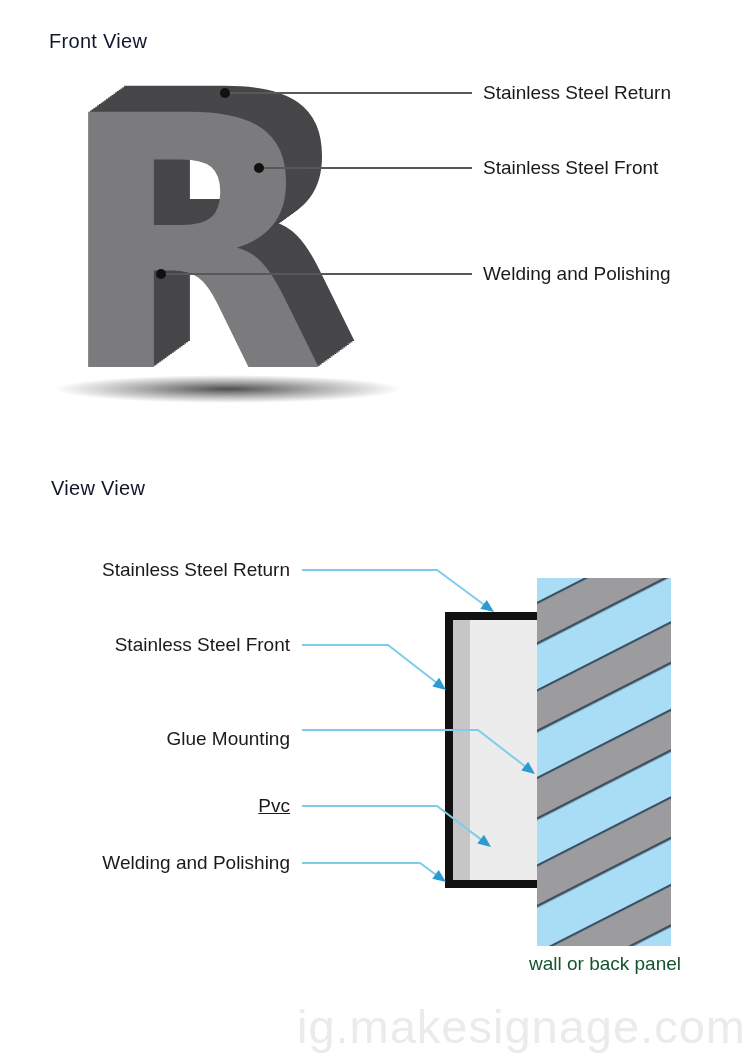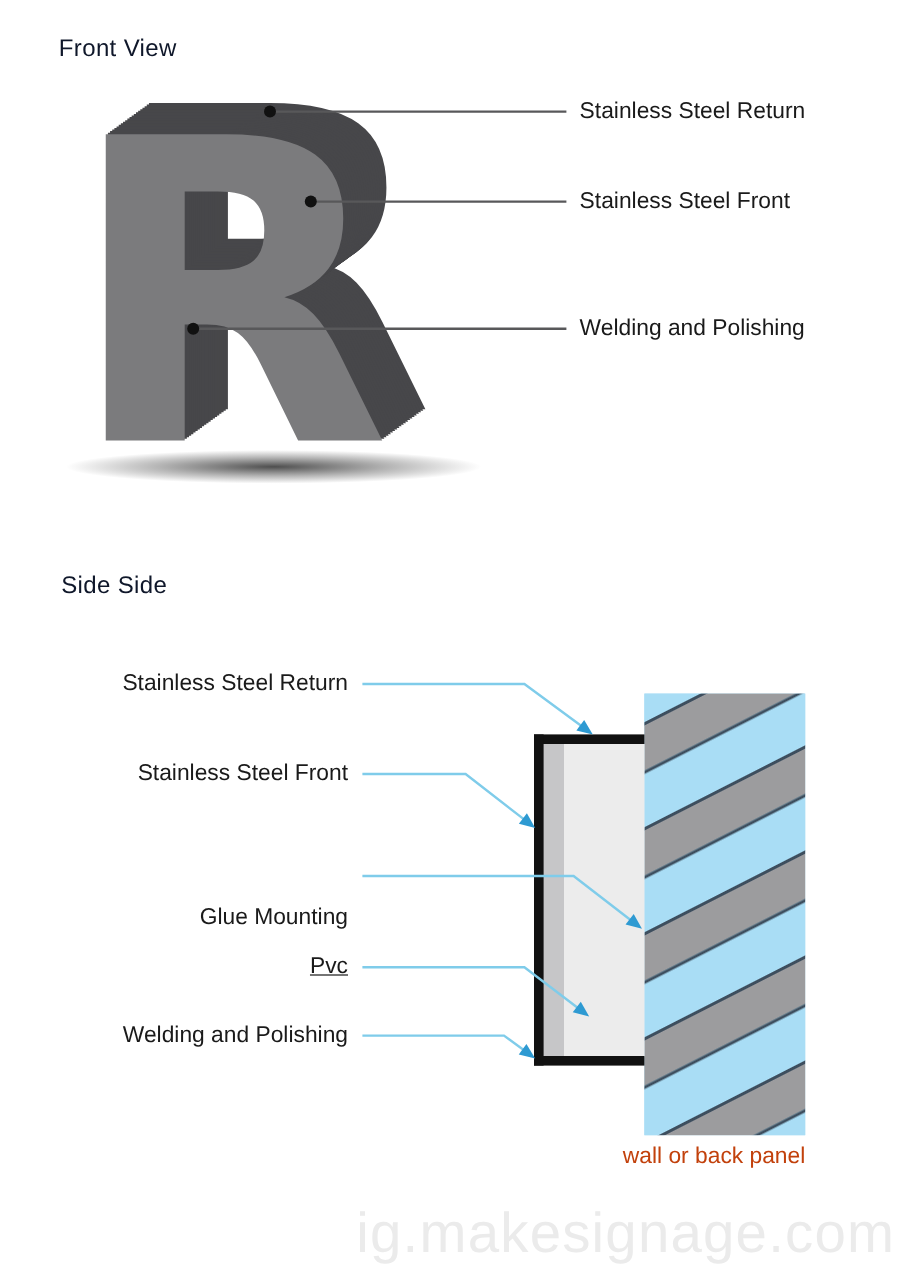--- a/index.html
+++ b/index.html
@@ -13,22 +13,22 @@
   .vtitle.side{left:51px;top:477px}
   .flabel{
     position:absolute;left:483px;font-size:19px;color:#1a1a1a;
     line-height:26px;white-space:nowrap;
   }
   .slabel{
     position:absolute;right:460px;font-size:19px;color:#1a1a1a;
     line-height:26px;white-space:nowrap;text-align:right;
   }
   .wall-label{
-    position:absolute;left:519px;top:953px;width:172px;
-    font-size:19px;color:#c2410c;white-space:nowrap;
+    position:absolute;left:519px;top:953px;width:172px;text-align:center;
+    font-size:19px;color:#14532d;white-space:nowrap;
   }
   .watermark{
     position:absolute;right:4px;bottom:10px;font-size:47px;font-weight:normal;
     color:#ebebeb;letter-spacing:1px;white-space:nowrap;
   }
 </style>
 </head>
 <body>
 
 <div class="page">
@@ -95,24 +95,24 @@
       <polyline points="302,863 420,863 438.7,876.7" fill="none" stroke="#7fccea" stroke-width="2"></polyline>
       <polygon points="446,882 432.3,878.8 438.7,869.9" fill="#2e9ad2"></polygon>
     </svg>
 
   <div class="vtitle front">Front View</div>
 
   <div class="flabel" style="top: 80px;">Stainless Steel Return</div>
   <div class="flabel" style="top: 155px;">Stainless Steel Front</div>
   <div class="flabel" style="top: 261px;">Welding and Polishing</div>
 
-  <div class="vtitle side">Side Side</div>
+  <div class="vtitle side">View View</div>
 
   <div class="slabel" style="top: 557px;">Stainless Steel Return</div>
   <div class="slabel" style="top: 632px;">Stainless Steel Front</div>
-  <div class="slabel" style="top: 752px;">Glue Mounting</div>
+  <div class="slabel" style="top: 726px;">Glue Mounting</div>
   <div class="slabel" style="top: 793px; text-decoration: underline;">Pvc</div>
   <div class="slabel" style="top: 850px;">Welding and Polishing</div>
 
   <div class="wall-label">wall or back panel</div>
 
   <div class="watermark">ig.makesignage.com</div>
 </div>
 
 </body></html>

